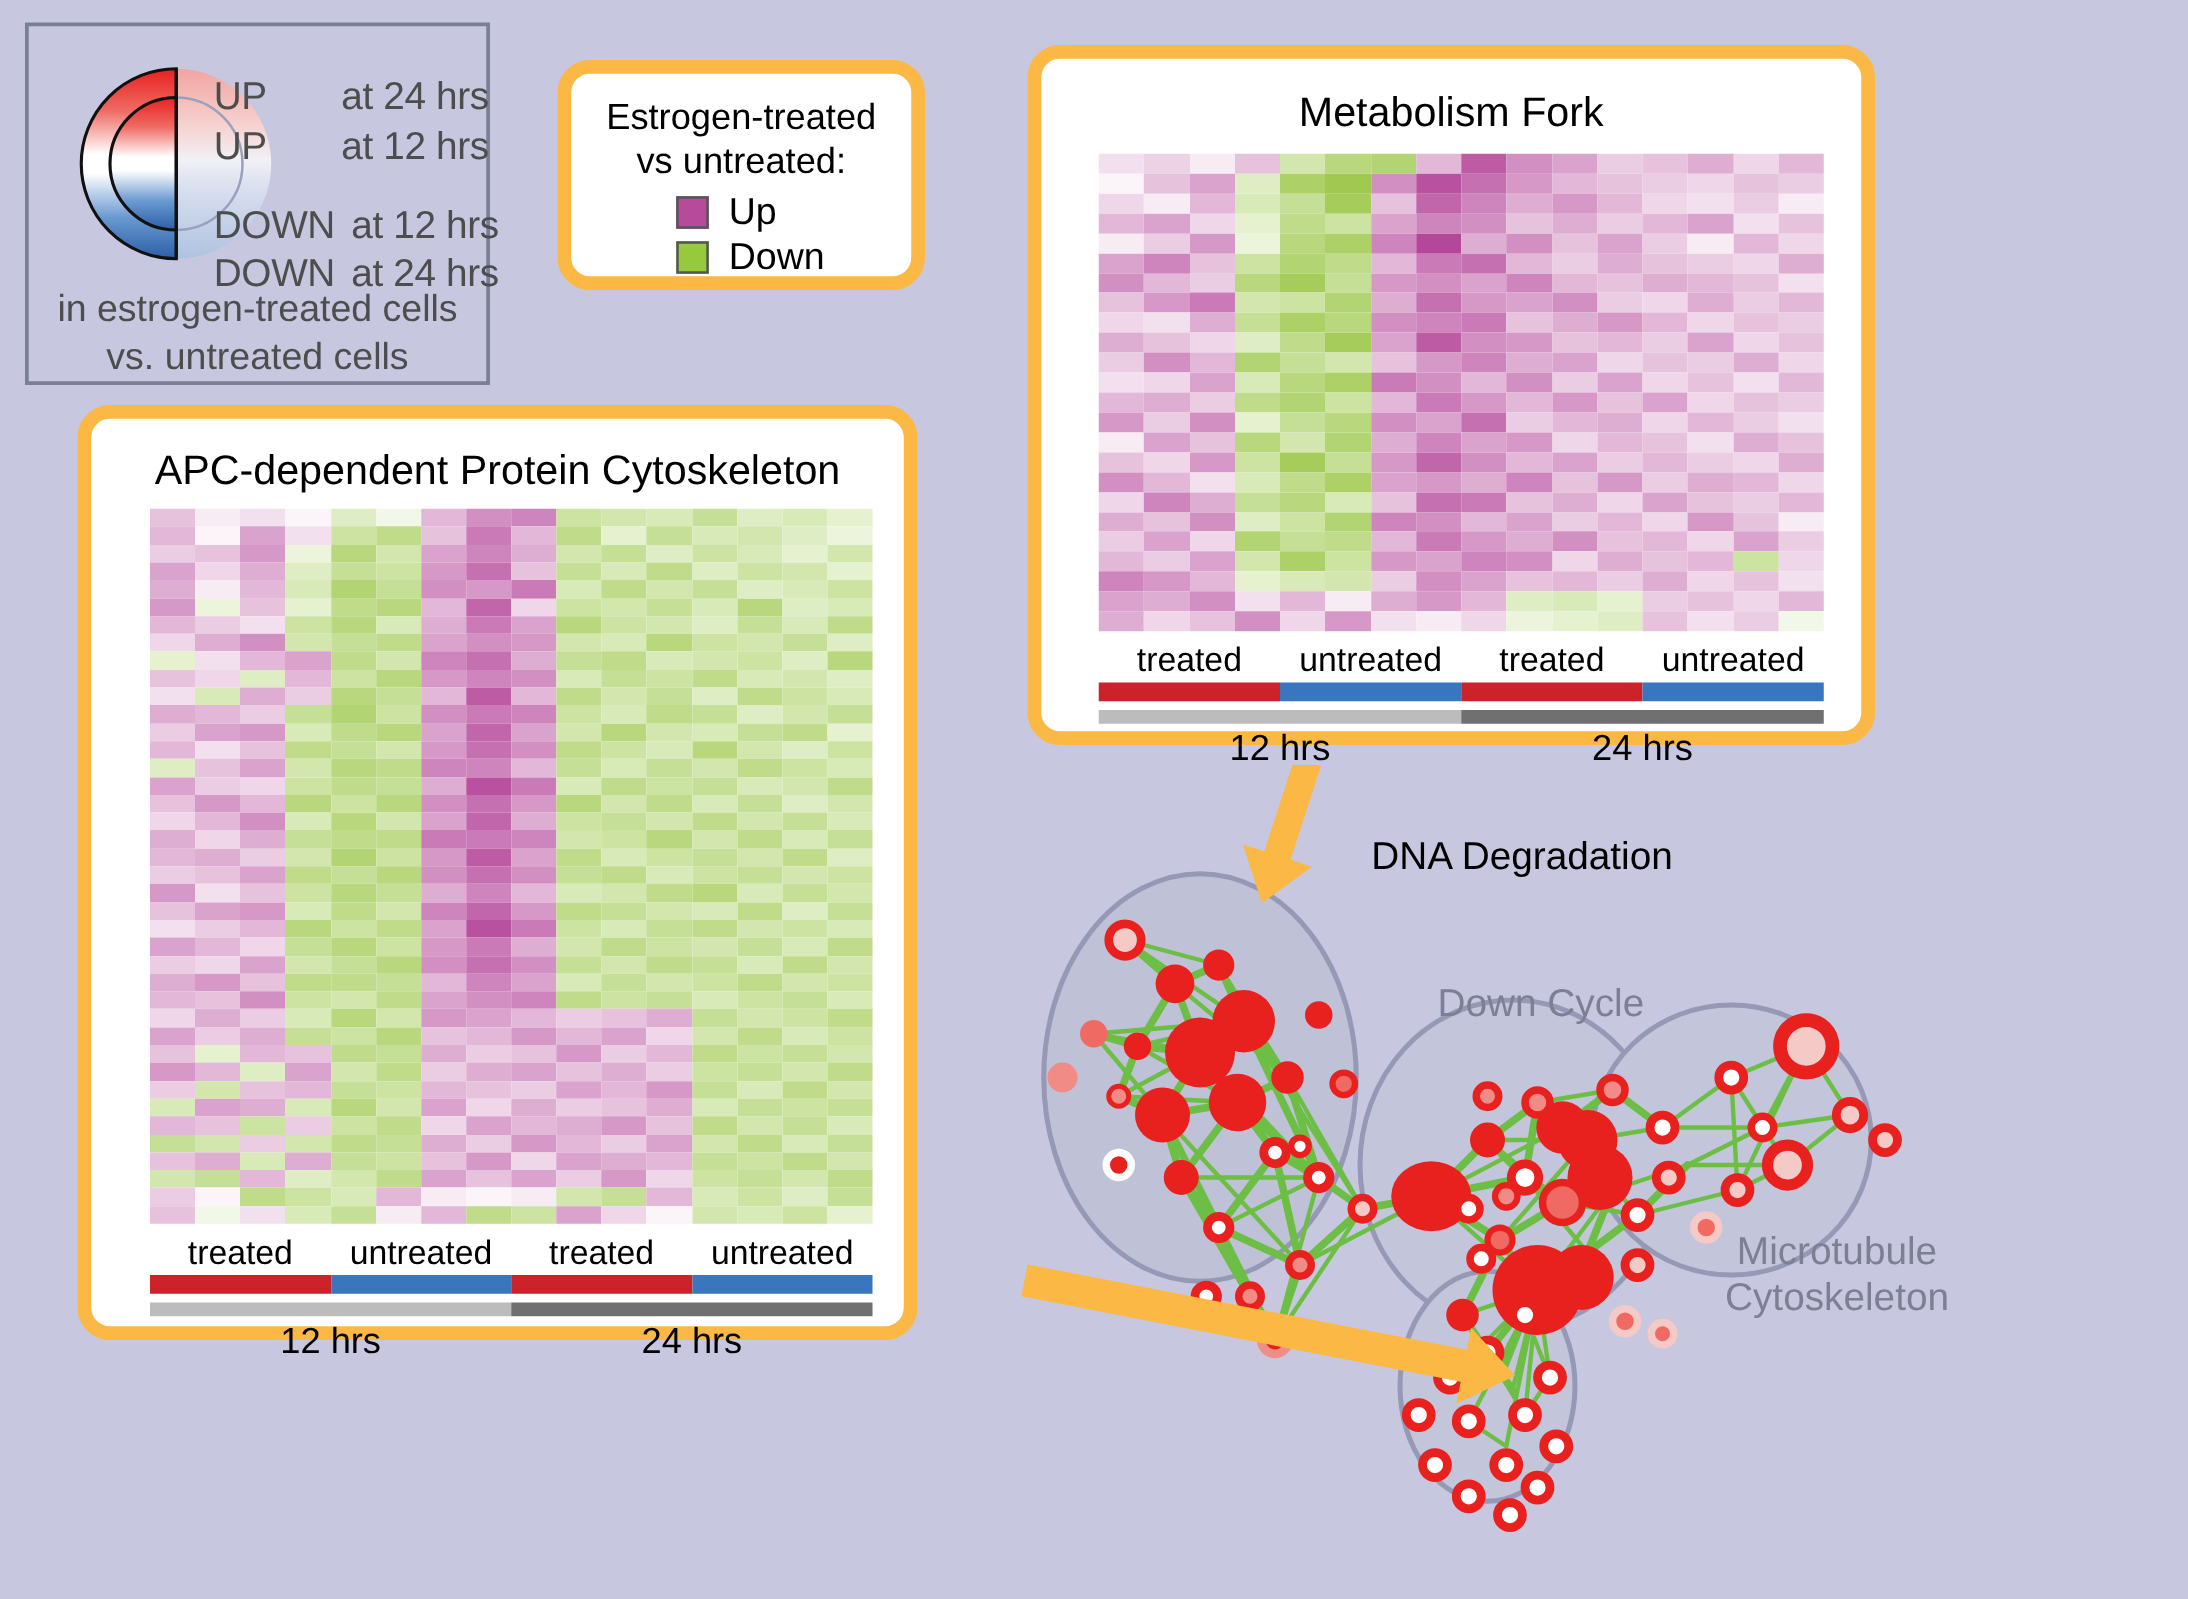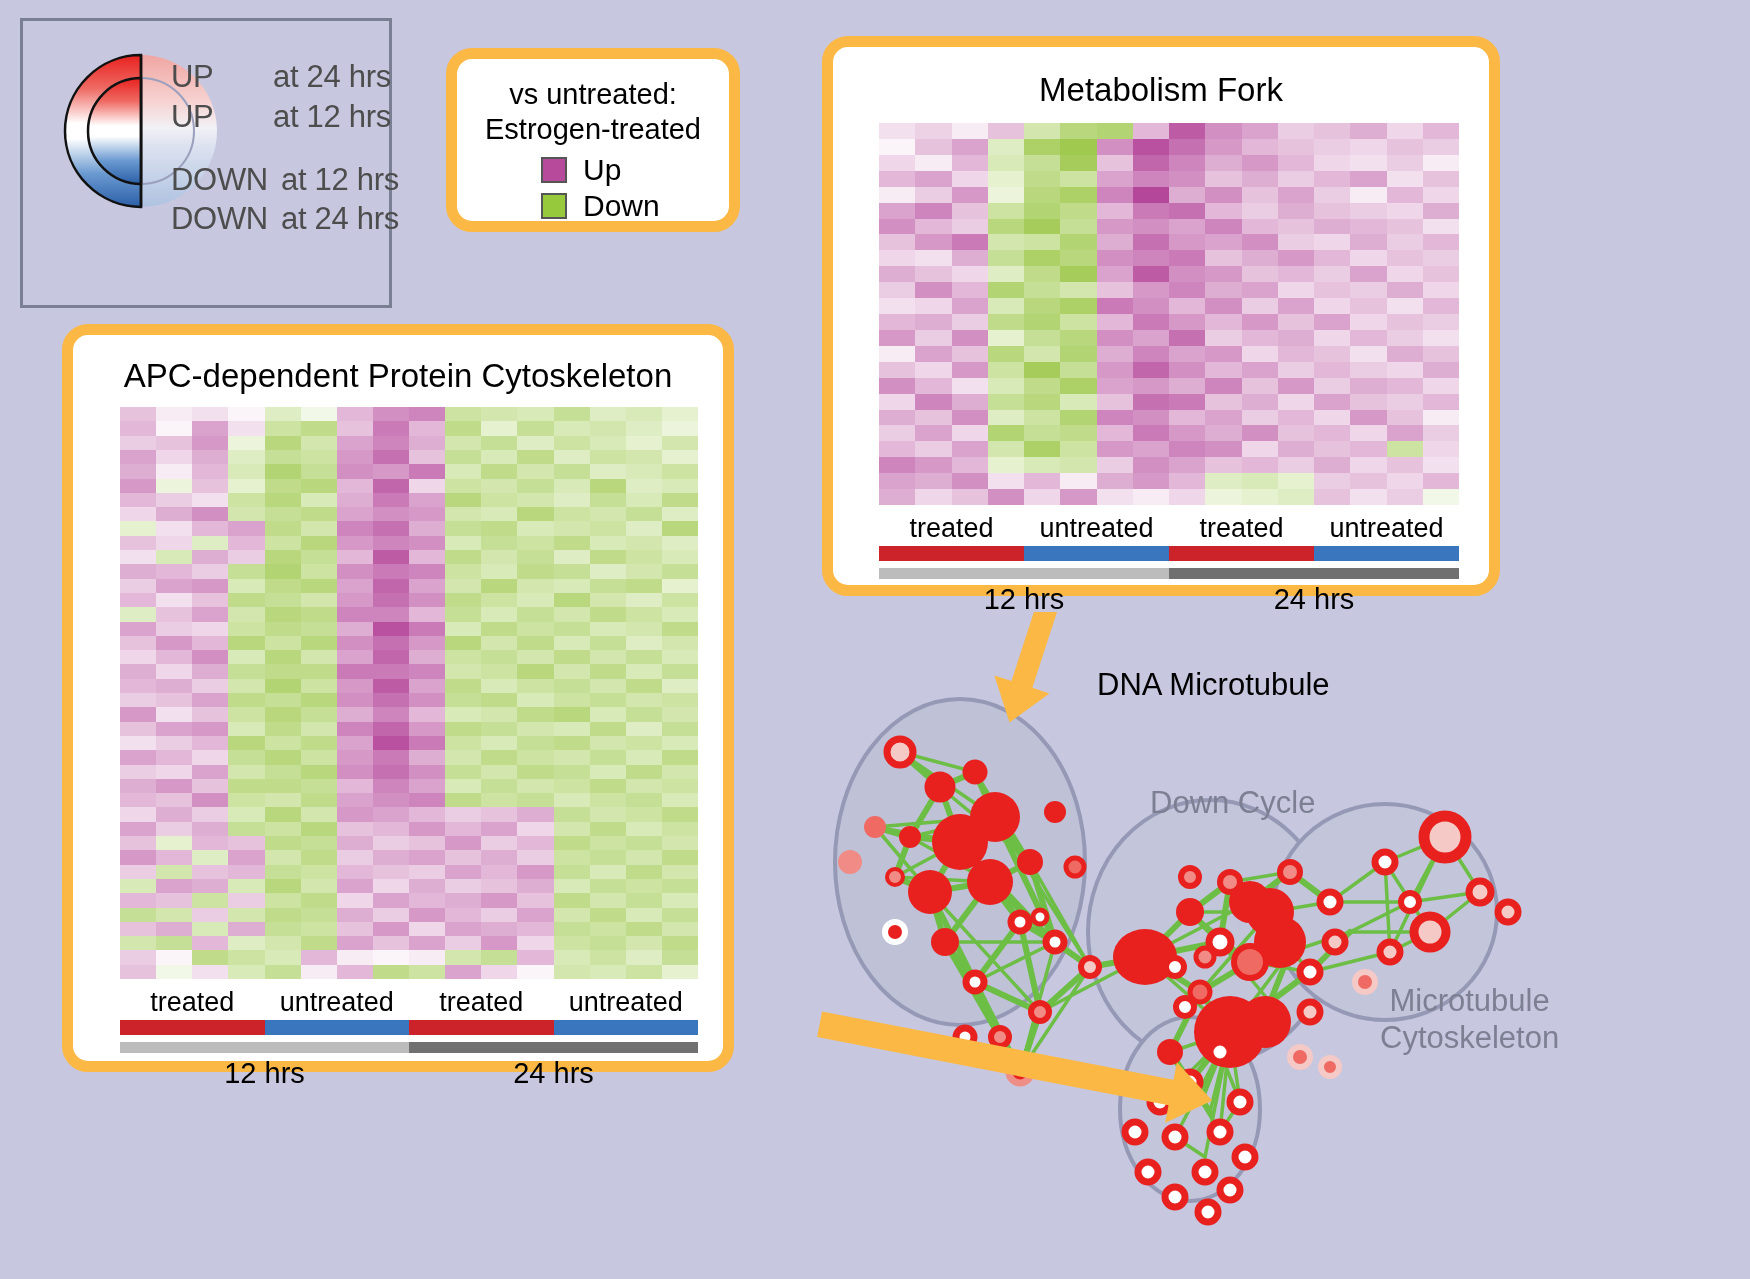--- a/index.html
+++ b/index.html
@@ -105,26 +105,30 @@
 
   <div class="key-row key-dir" style="top:38px">UP</div>
   <div class="key-row key-time" style="top:38px">at 24 hrs</div>
   <div class="key-row key-dir" style="top:78px">UP</div>
   <div class="key-row key-time" style="top:78px">at 12 hrs</div>
   <div class="key-row key-dir" style="top:141px">DOWN</div>
   <div class="key-row key-time" style="top:141px;left:258px">at 12 hrs</div>
   <div class="key-row key-dir" style="top:180px">DOWN</div>
   <div class="key-row key-time" style="top:180px;left:258px">at 24 hrs</div>
 
+  <div id="key-foot">
+    <div>in estrogen-treated cells</div>
+    <div>vs. untreated cells</div>
+  </div>
 </div>
 
 <div class="abs panel" id="legend-panel">
   <div id="legend-title">
+    <div>Estrogen-treated</div>
     <div>vs untreated:</div>
-    <div>Estrogen-treated</div>
   </div>
   <div class="legend-item" style="top:94px">
     <span class="legend-swatch" id="sw-up" style="background: rgb(184, 74, 156);"></span>
     <span class="legend-label">Up</span>
   </div>
   <div class="legend-item" style="top:130px">
     <span class="legend-swatch" id="sw-down" style="background: rgb(151, 201, 61);"></span>
     <span class="legend-label">Down</span>
   </div>
 </div>
@@ -1418,17 +1422,17 @@
       <circle cx="385" cy="585" r="10" fill="#ffffff" stroke="#e8211f" stroke-width="7"></circle>
       <circle cx="418" cy="600" r="10" fill="#ffffff" stroke="#e8211f" stroke-width="7"></circle>
     </g>
 
     <g fill="#fbb844">
       <path d="M0 -58 L22 -58 L22 60 L40 60 L11 100 L-18 60 L0 60 Z" transform="translate(240,12) rotate(18)"></path>
       <path d="M-250 -13 L108 -13 L108 -31 L150 0 L108 31 L108 13 L-250 13 Z" transform="translate(275,460) rotate(11)"></path>
     </g>
   </svg>
 
-  <div class="net-label" style="left:307px;top:54px;color:#000;">DNA Microtubule</div>
+  <div class="net-label" style="left:307px;top:54px;color:#000;">DNA Degradation</div>
   <div class="net-label" style="left:360px;top:172px;color:#7d7f93;">Down Cycle</div>
   <div class="net-label" style="left:590px;top:370px;color:#7d7f93;text-align:center;">Microtubule
 Cytoskeleton</div>
 </div>
 
 </body></html>

